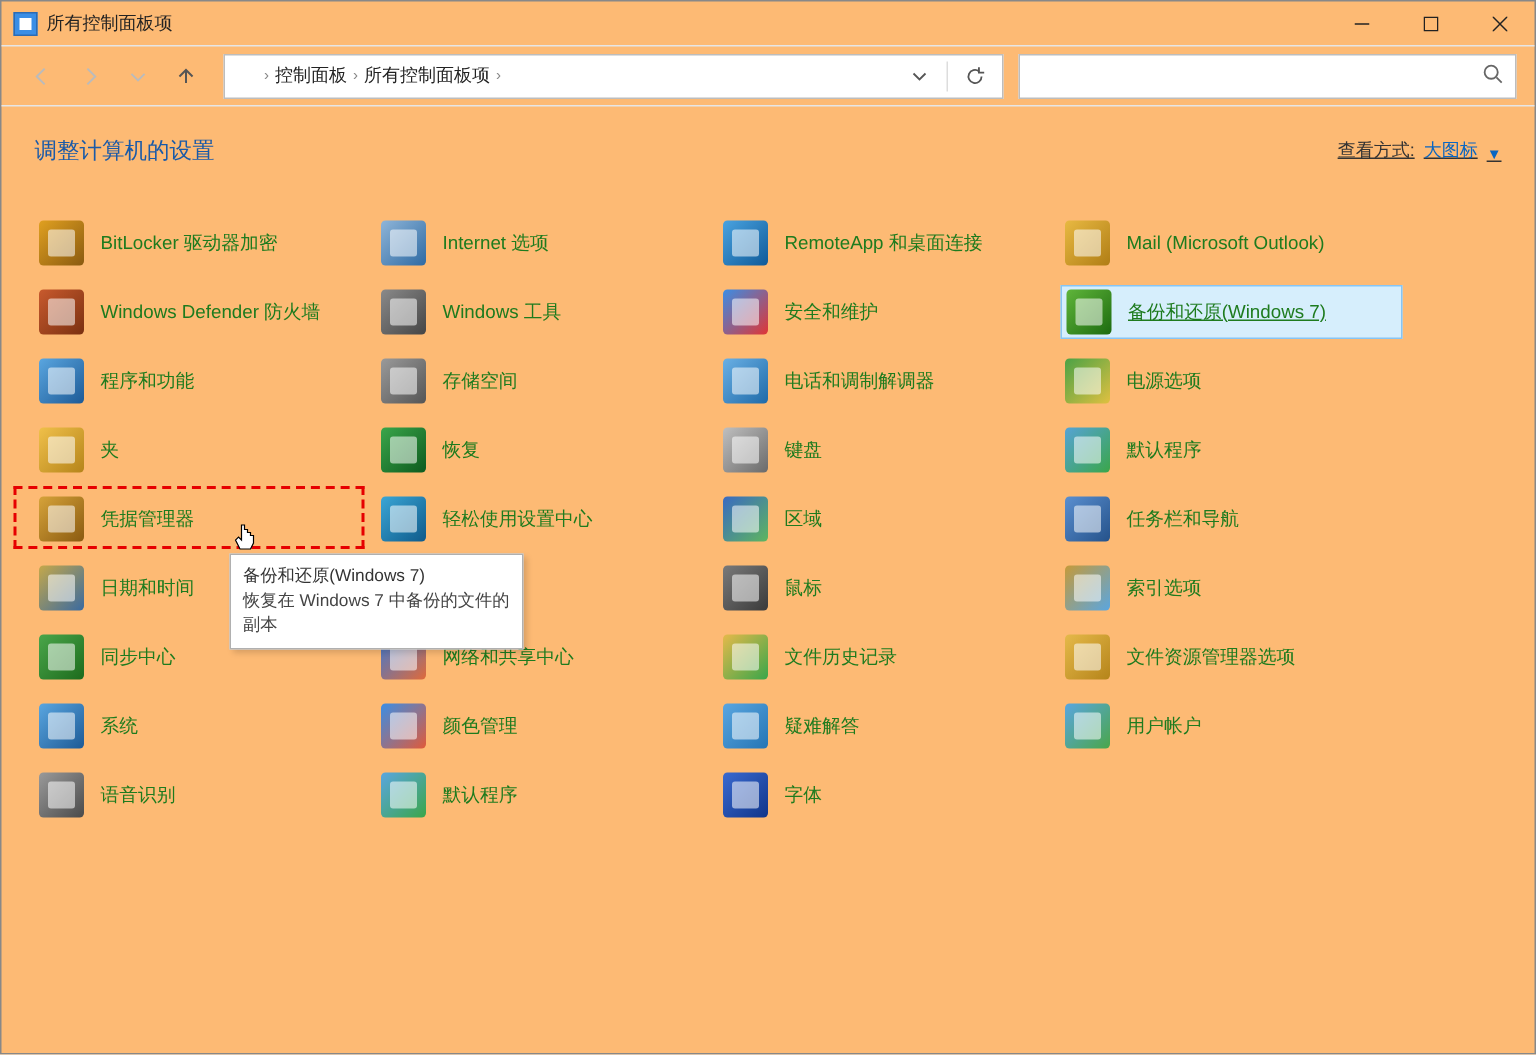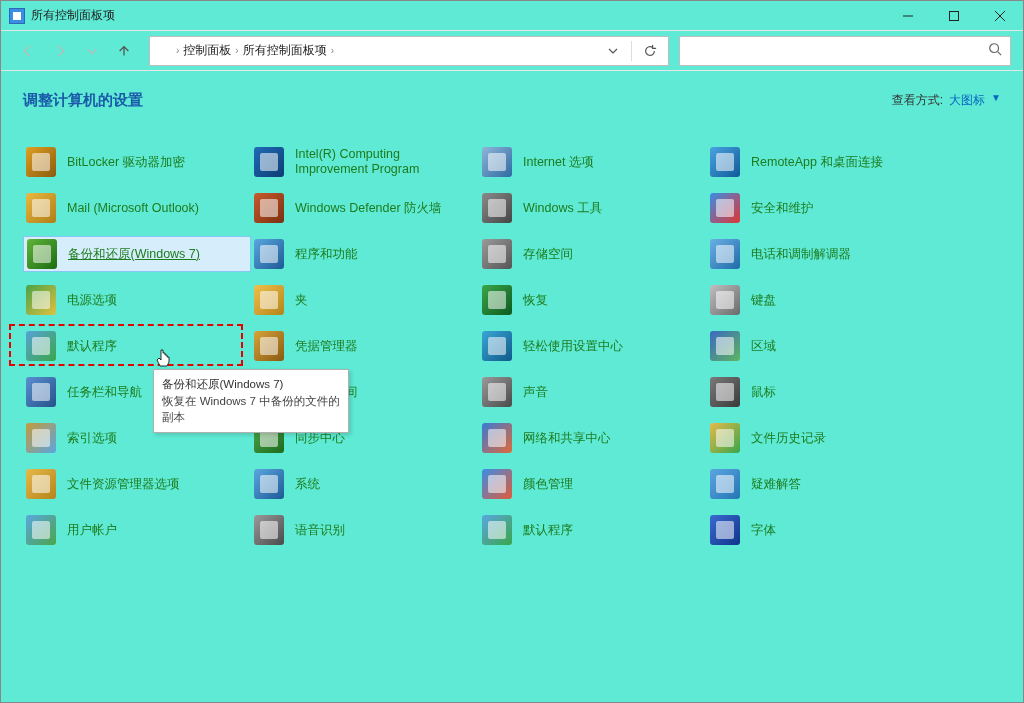--- a/index.html
+++ b/index.html
@@ -5,21 +5,21 @@
   * { box-sizing: border-box; }
   html, body {
     margin: 0; padding: 0;
     font-family: "Segoe UI", "Microsoft YaHei", sans-serif;
     font-size: 12px;
     color: #222;
     background: #f0f0f0;
   }
   .window {
     width: 1024px; height: 703px;
-    background: #5eead4;
+    background: #fdba74;
     border: 1px solid #888;
     position: relative;
     display: flex; flex-direction: column;
   }
   
   .titlebar {
     height: 30px;
     display: flex; align-items: center;
     padding: 0 0 0 8px;
     border-bottom: 1px solid #e6e6e6;
@@ -97,25 +97,25 @@
     flex:1;
     padding: 20px 22px 10px 22px;
     position:relative;
     overflow:auto;
   }
   .header-row {
     display:flex; align-items:center;
     margin-bottom: 34px;
   }
   .page-title {
-    font-size:15px; color:#1a5aa8;font-weight:bold;
+    font-size:15px; color:#1a5aa8;
   }
   .view-by {
-    margin-left:auto; display:flex; align-items:flex-start; gap:6px;
-    font-size:12px; color:#333;
+    margin-left:auto; display:flex; align-items:flex-end; gap:6px;
+    font-size:12px; color:#333;text-decoration:underline;
   }
   .view-by .link { color:#0a66c2; cursor:pointer; }
   .view-by .chev { color:#0a66c2; font-size:10px; }
 
   .grid {
     display:grid;
     grid-template-columns: repeat(4, 228px);
     column-gap: 0;
     row-gap: 10px;
   }
@@ -280,26 +280,20 @@
 
     <div class="grid" id="items-grid">
         <div class="item">
           <span class="ico">
             <span class="ic" style="background: linear-gradient(135deg, rgb(224, 160, 32) 0%, rgb(138, 90, 16) 100%);"></span>
           </span>
           <span class="label">BitLocker 驱动器加密</span>
         </div>
         <div class="item">
           <span class="ico">
-            <span class="ic" style="background: linear-gradient(135deg, rgb(31, 107, 184) 0%, rgb(13, 62, 115) 100%);"></span>
-          </span>
-          <span class="label">Intel(R) Computing Improvement Program</span>
-        </div>
-        <div class="item">
-          <span class="ico">
             <span class="ic" style="background: linear-gradient(135deg, rgb(143, 181, 216) 0%, rgb(46, 106, 163) 100%);"></span>
           </span>
           <span class="label">Internet 选项</span>
         </div>
         <div class="item">
           <span class="ico">
             <span class="ic" style="background: linear-gradient(135deg, rgb(74, 163, 224) 0%, rgb(15, 90, 153) 100%);"></span>
           </span>
           <span class="label">RemoteApp 和桌面连接</span>
         </div>

